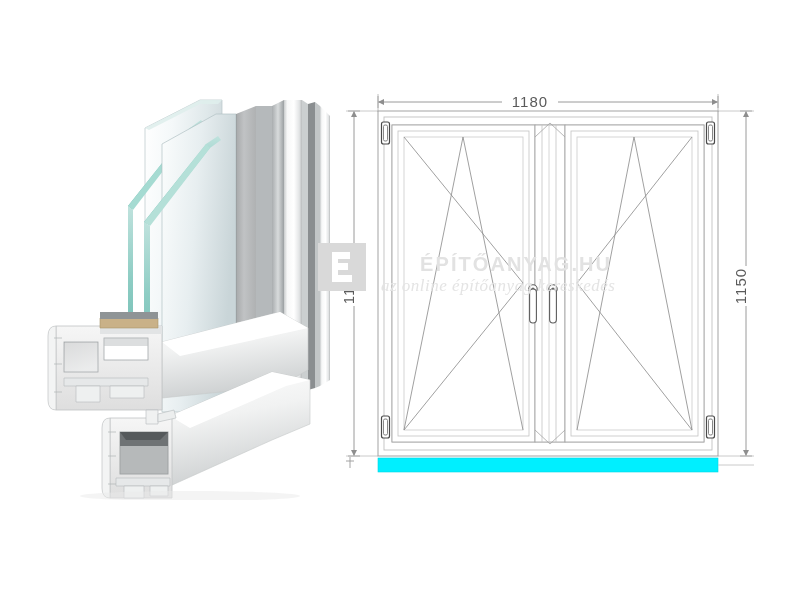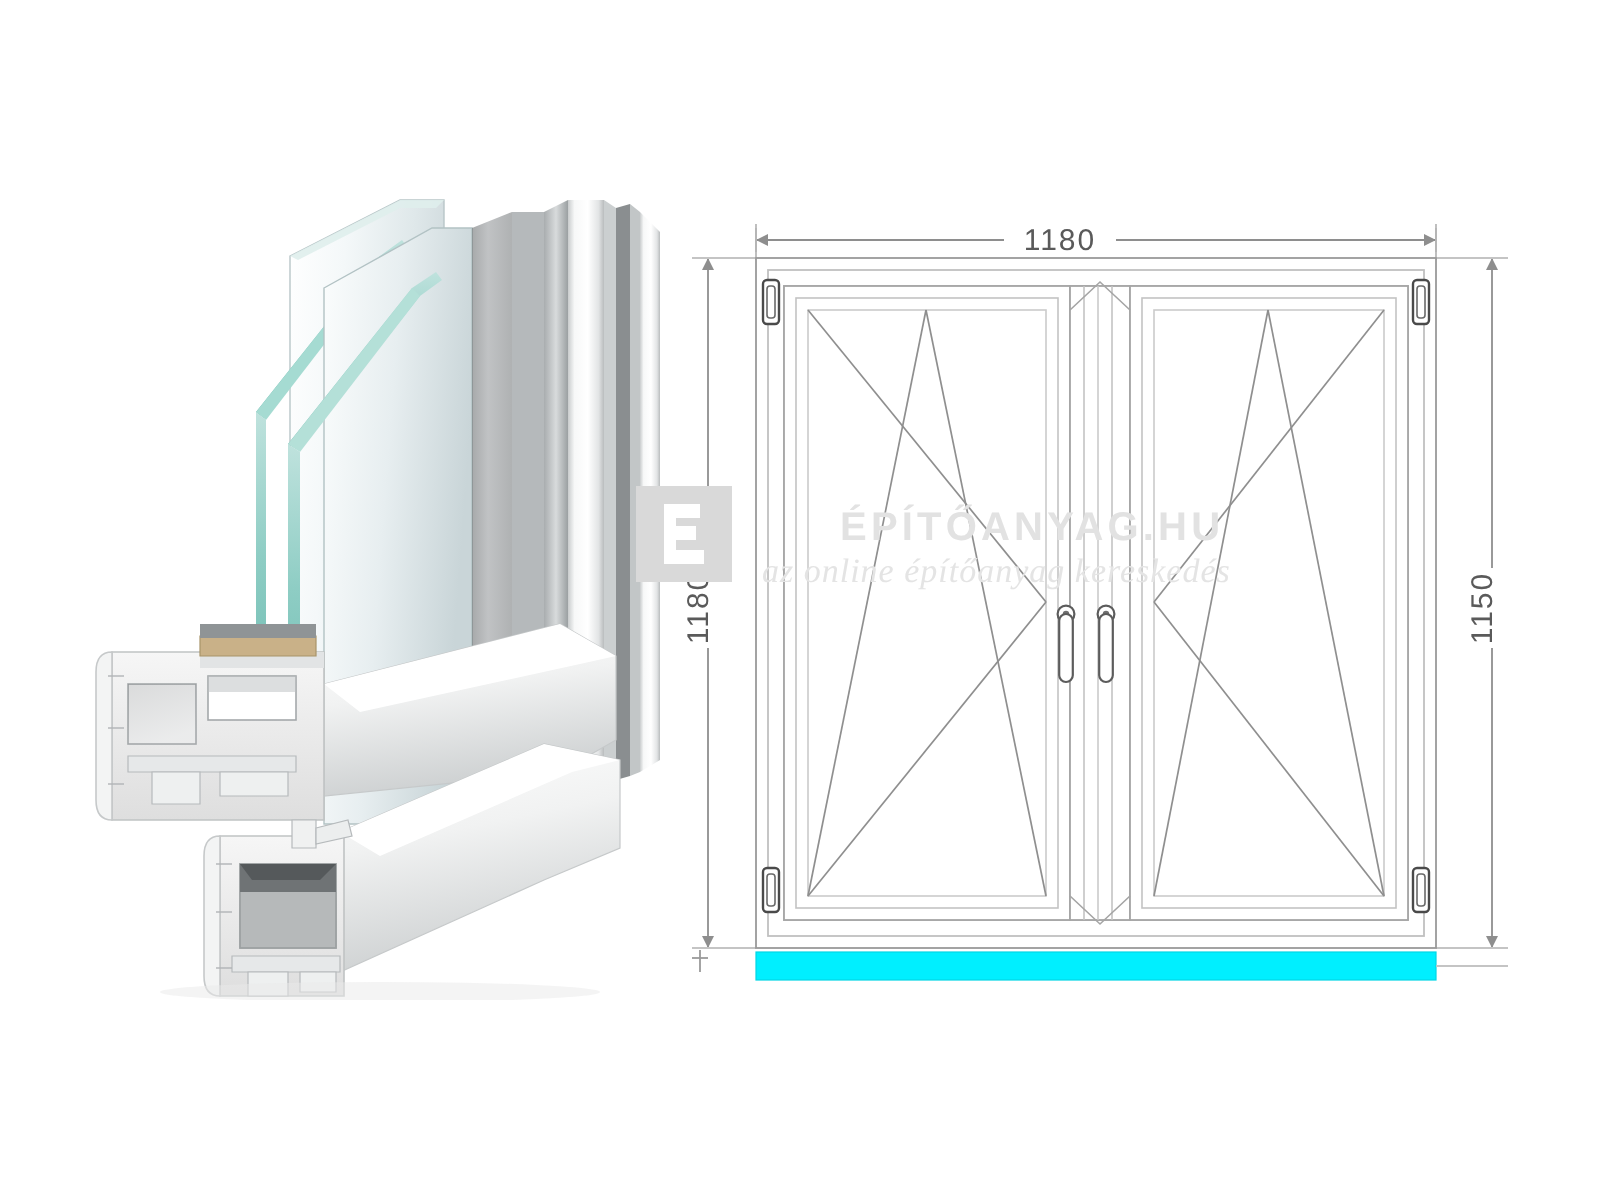--- a/index.html
+++ b/index.html
@@ -25,21 +25,21 @@
     position: absolute;
   }
   #photo-panel {
     left: 40px;
     top: 80px;
     width: 290px;
     height: 420px;
   }
   #diagram-panel {
     left: 340px;
-    top: 94px;
+    top: 76px;
     width: 430px;
     height: 420px;
   }
   #watermark {
     position: absolute;
     left: 318px;
     top: 243px;
     width: 215px;
     height: 62px;
     pointer-events: none;

